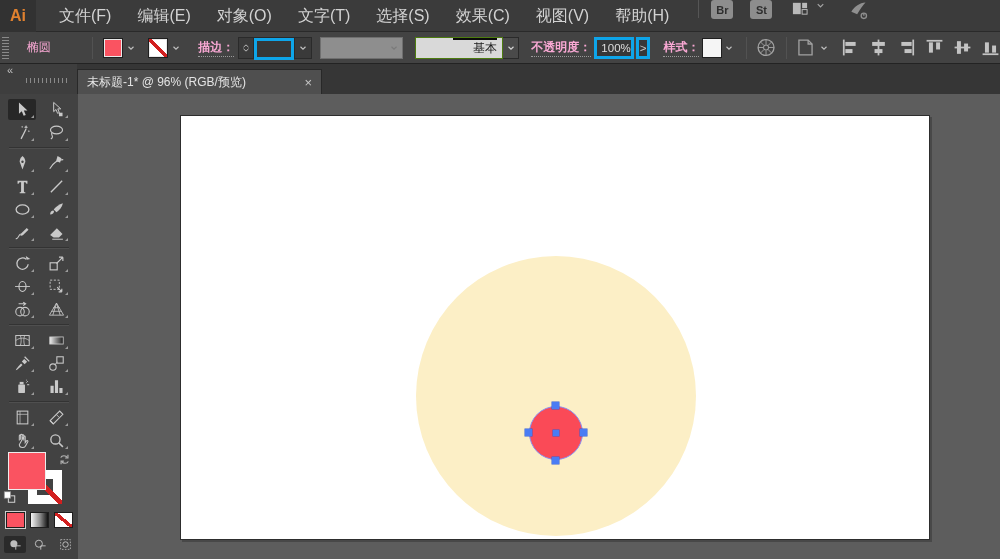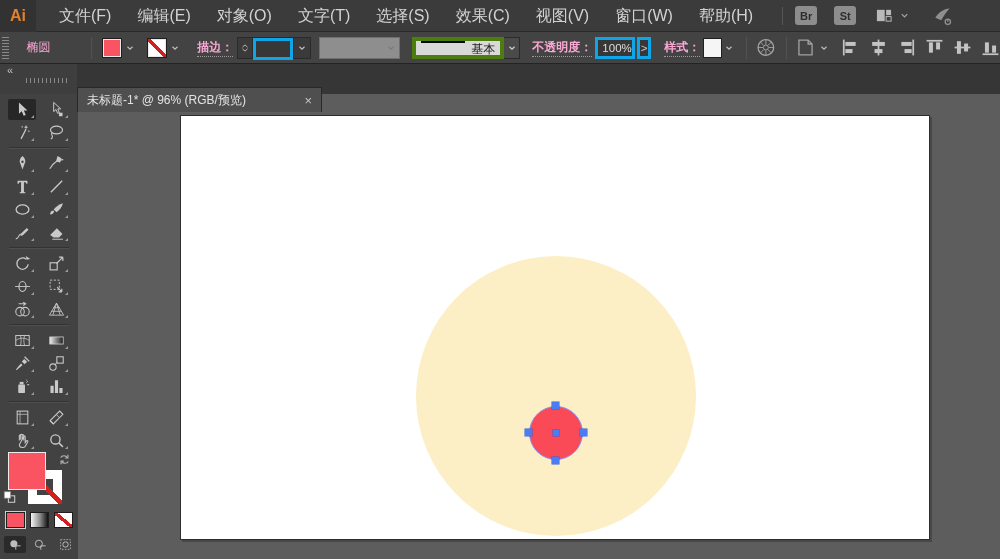--- a/index.html
+++ b/index.html
@@ -2,21 +2,21 @@
 <html style="--accent-red: #fa4a57; --fill-swatch: #fa5361; --cream-circle: #fcefc6; --selection-blue: #4a7cf4; --selection-outline: #8a8ff2; --logo-orange: #e0812f;"><head>
 <meta charset="utf-8">
 <style>
   html,body{margin:0;padding:0;width:1000px;height:559px;overflow:hidden;
     font-family:"Liberation Sans",sans-serif;background:#5d5d5d;position:relative;}
   *{box-sizing:border-box;}
   svg{display:block;width:100%;height:100%;}
 
   
   #menubar{position:absolute;top:0;left:0;width:1000px;height:32px;background:#3b3b3b;
-    border-bottom:1px solid #2a2a2a;display:flex;align-items:center;z-index:30;}
+    border-bottom:1px solid #2a2a2a;display:flex;z-index:30;}
   #logo-plate{width:36px;height:32px;background:#323232;display:flex;align-items:center;justify-content:center;}
   #logo-plate .logo{color:var(--logo-orange);font-weight:bold;font-size:16px;}
   #menu-items{display:flex;height:32px;margin-left:10px;}
   .menu-item{padding:0 13px;line-height:32px;font-size:16px;color:#d2d2d2;white-space:nowrap;cursor:default;}
   .mb-sep{width:1px;height:18px;background:#565656;margin:0 12px 0 16px;}
   .mb-btn{width:22px;height:19px;background:#8d8d8d;color:#2e2e2e;font-size:11px;font-weight:bold;
     border-radius:3px;display:flex;align-items:center;justify-content:center;margin-right:17px;}
   .mb-icon{width:22px;height:17px;color:#b9b9b9;}
   .mb-chev{width:11px;height:11px;color:#a5a5a5;margin:0 14px 0 4px;}
   #cslive-icon{width:24px;height:20px;color:#8f8f8f;margin-left:6px;}
@@ -40,22 +40,22 @@
   .chev-btn svg{width:10px;height:10px;}
   #stroke-widget{display:flex;align-items:stretch;margin-left:4px;height:22px;
     background:#3a3a3a;border:1px solid #2a2a2a;}
   #stroke-stepper{width:15px;color:#c5c5c5;border-right:1px solid #2a2a2a;padding:2px 2px;}
   #stroke-value{width:40px;}
   #stroke-chev{width:17px;color:#c5c5c5;border-left:1px solid #2a2a2a;display:flex;align-items:center;justify-content:center;}
   #stroke-chev svg{width:10px;height:10px;}
   #profile-dd{width:86px;height:22px;background:#8e8e8e;border:1px solid #6f6f6f;margin-left:8px;
     display:flex;align-items:center;justify-content:flex-end;color:#7a7a7a;padding-right:3px;}
   #profile-dd svg{width:10px;height:10px;}
-  #brush-field{width:92px;height:22px;background:#d9d9d9;border:4px solid #4d7c0f;margin-left:12px;
-    display:flex;align-items:flex-start;padding:0 5px;}
+  #brush-field{width:92px;height:22px;background:#d9d9d9;border:1px solid #4d7c0f;margin-left:12px;
+    display:flex;align-items:flex-end;padding:0 5px;flex-direction:column;}
   #brush-line{width:44px;height:2px;background:#0a0a0a;}
   #brush-name{font-size:12px;color:#1b1b1b;margin-left:6px;white-space:nowrap;}
   #brush-chev{width:17px;height:22px;background:#4a4a4a;border:1px solid #2a2a2a;border-left:none;
     color:#d8d8d8;display:flex;align-items:center;justify-content:center;}
   #brush-chev svg{width:10px;height:10px;}
   #opacity-label{margin-left:12px;}
   .dark-field{height:22px;background:#373737;border:3px solid #0ea5e9;color:#dedede;font-size:11.5px;
     display:flex;align-items:center;}
   #opacity-field{width:40px;margin-left:3px;padding-left:4px;}
   #more-btn{width:15px;margin-left:2px;justify-content:center;color:#cacaca;}
@@ -66,21 +66,21 @@
   #docsetup-group .cb-icon{margin-left:0;}
   #align-icons{display:flex;gap:9px;margin-left:10px;}
   .align-btn{width:19px;height:19px;color:#c3c3c3;}
 
   
   #tabrow{position:absolute;top:64px;left:0;width:1000px;height:30px;background:#363636;z-index:28;}
   #panel-header{position:absolute;left:0;top:0;width:77px;height:30px;background:#3e3e3e;}
   #collapse-btn{position:absolute;left:7px;top:0px;color:#c0c0c0;font-size:11px;line-height:12px;}
   .hgrip{position:absolute;left:26px;top:14px;width:44px;height:5px;
     background-image:repeating-linear-gradient(to right,#8a8a8a 0 1px,transparent 1px 4px);}
-  #doc-tab{position:absolute;left:77px;top:23px;width:245px;height:25px;background:#4f4f4f;
+  #doc-tab{position:absolute;left:77px;top:5px;width:245px;height:25px;background:#4f4f4f;
     border:1px solid #282828;border-bottom:none;display:flex;align-items:center;padding:0 9px;}
   #doc-tab .title{flex:1;font-size:12px;color:#e3e3e3;white-space:nowrap;overflow:hidden;}
   #tab-close{color:#c7c7c7;font-size:13px;margin-left:6px;cursor:default;}
 
   
   #toolbar{position:absolute;top:94px;left:0;width:78px;bottom:0;background:#424242;z-index:27;}
   #tool-groups{padding-top:4px;}
   .tool-row{display:flex;justify-content:center;gap:6px;height:23px;align-items:center;}
   .tool{width:28px;height:21px;display:flex;align-items:center;justify-content:center;
     color:#c9c9c9;position:relative;border-radius:2px;}
@@ -136,21 +136,20 @@
     <span class="logo">Ai</span>
   </div>
   <div id="menu-items">
       <div class="menu-item">文件(F)</div>
       <div class="menu-item">编辑(E)</div>
       <div class="menu-item">对象(O)</div>
       <div class="menu-item">文字(T)</div>
       <div class="menu-item">选择(S)</div>
       <div class="menu-item">效果(C)</div>
       <div class="menu-item">视图(V)</div>
-      <div class="menu-item">窗口(W)</div>
       <div class="menu-item">帮助(H)</div>
     </div>
   <div class="mb-sep"></div>
   <div class="mb-btn">Br</div>
   <div class="mb-btn">St</div>
   <span class="mb-icon">
       <svg viewBox="0 0 24 24" aria-hidden="true">
         <rect x="2" y="4" width="11" height="16" fill="currentColor"></rect>
         <rect x="15" y="4" width="7" height="7.5" fill="currentColor"></rect>
         <rect x="15" y="13.5" width="7" height="6.5" fill="none" stroke="currentColor" stroke-width="1.4"></rect>

